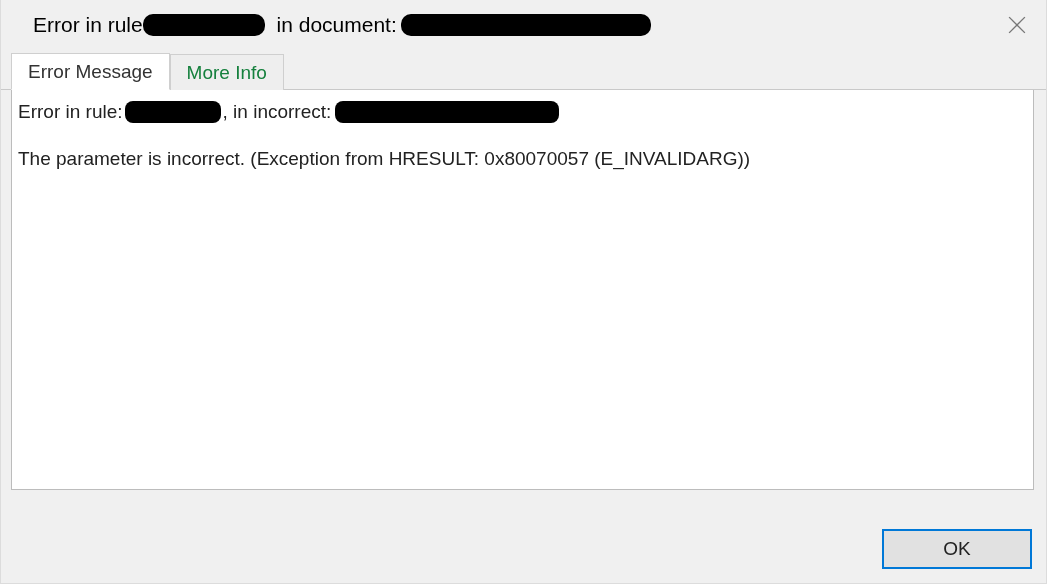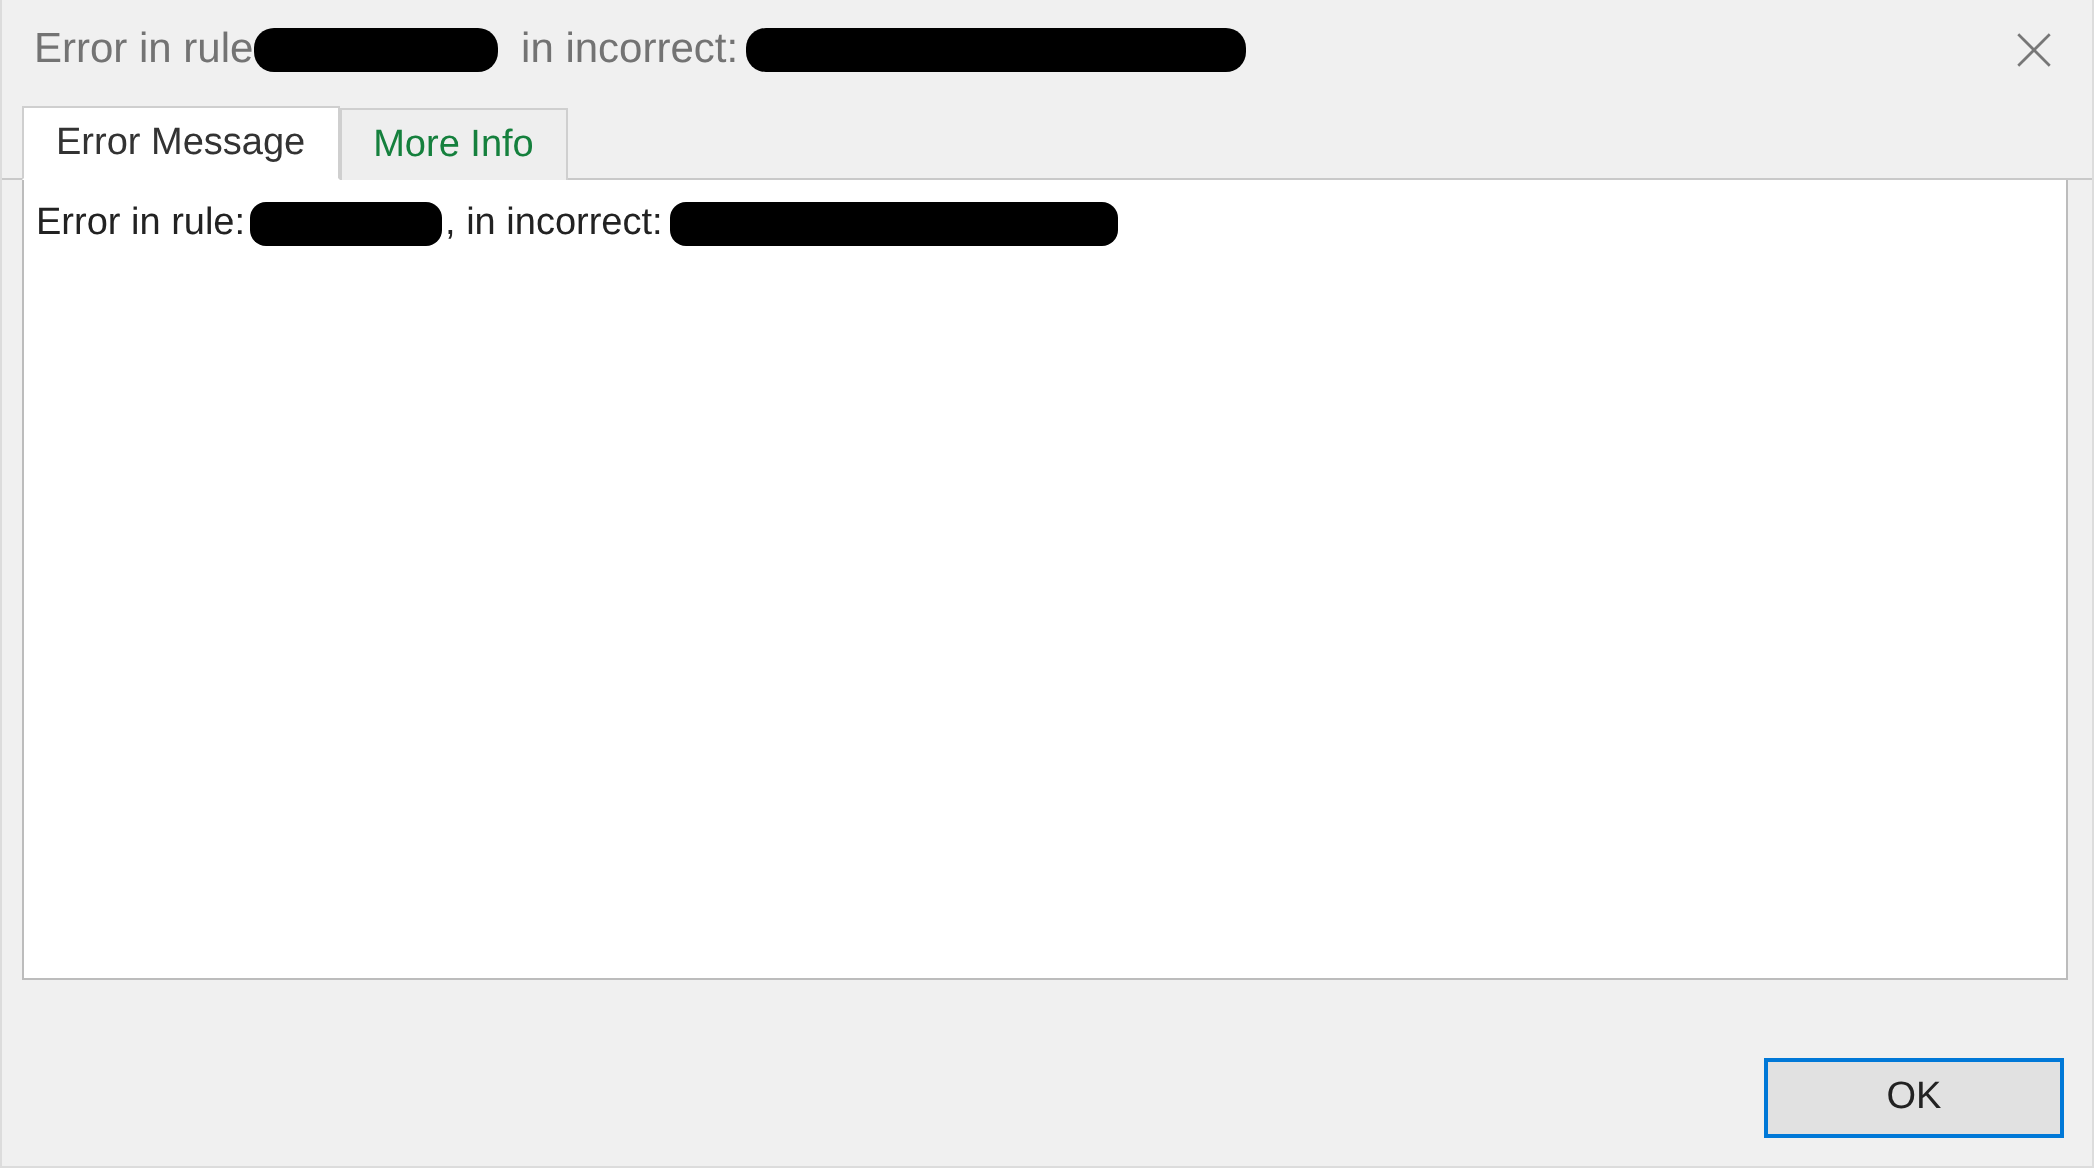--- a/index.html
+++ b/index.html
@@ -15,22 +15,22 @@
       height: 584px;
       background: #f0f0f0;
       position: relative;
       border: 1px solid #dcdcdc;
       border-top: none;
     }
     .titlebar {
       height: 50px;
       display: flex;
       align-items: center;
-      padding: 0 16px;
-      color: #737373;
+      padding: 0 32px;
+      color: #000000;
       font-size: 21px;
     }
     .titlebar .title-text-1,
     .titlebar .title-text-2 {
       white-space: pre;
     }
     .redact {
       display: inline-block;
       background: #000;
       border-radius: 10px;
@@ -124,21 +124,21 @@
     }
   </style>
 </head>
 <body>
 
 <div class="dialog">
 
   <div class="titlebar">
     <span class="title-text-1">Error in rule</span>
     <span class="redact r1"></span>
-    <span class="title-text-2"> in incorrect:</span>
+    <span class="title-text-2"> in document:</span>
     <span class="redact r2"></span>
   </div>
 
   <div class="close-btn">
     <svg viewBox="0 0 16 16">
       <line x1="1" y1="1" x2="15" y2="15" stroke="currentColor" stroke-width="1.2"></line>
       <line x1="15" y1="1" x2="1" y2="15" stroke="currentColor" stroke-width="1.2"></line>
     </svg>
   </div>
 
@@ -152,20 +152,21 @@
   </div>
 
   <div class="content-wrap">
     <div class="content-panel">
       <div class="msg-line1">
         <span>Error in rule: </span>
         <span class="redact r3"></span>
         <span>, in incorrect:</span>
         <span class="redact r4"></span>
       </div>
+      <div>The parameter is incorrect. (Exception from HRESULT: 0x80070057 (E_INVALIDARG))</div>
     </div>
   </div>
 
   <div class="button-row">
     <button class="ok-button">
       <span>OK</span>
     </button>
   </div>
 
 </div>

